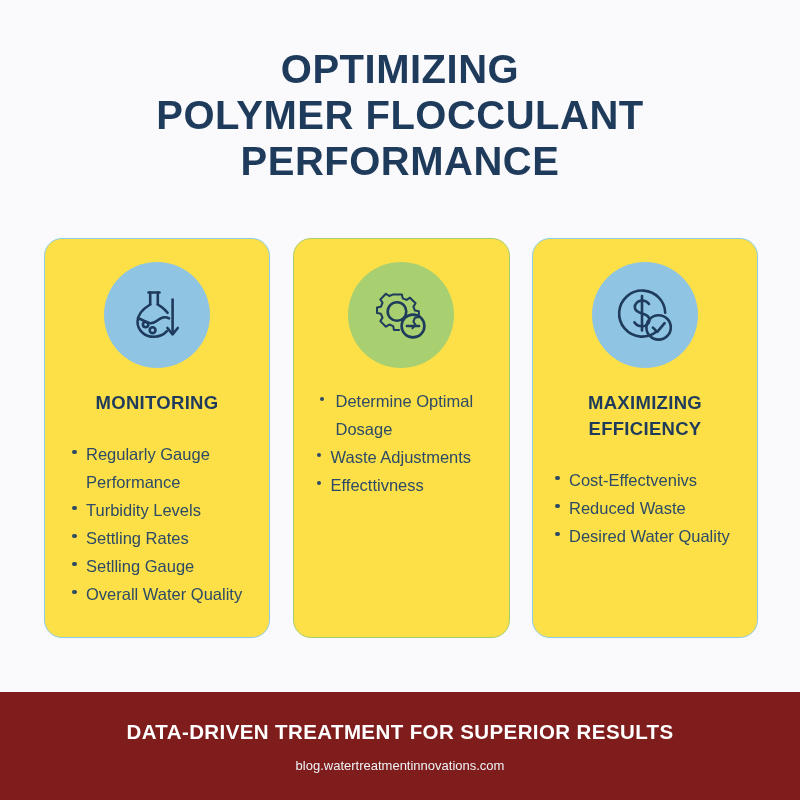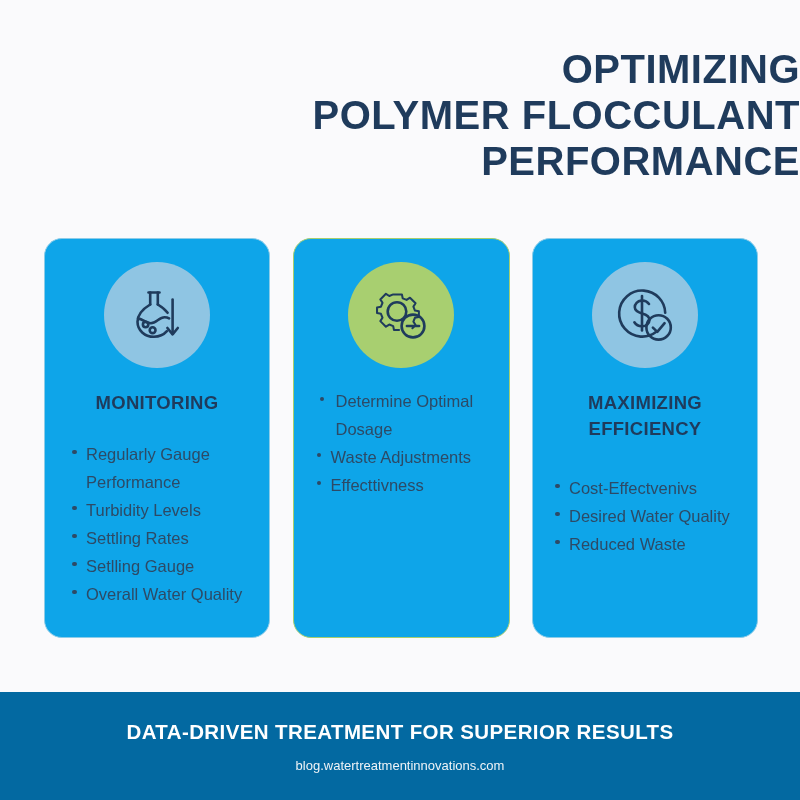--- a/index.html
+++ b/index.html
@@ -21,21 +21,21 @@
     height: 800px;
     box-sizing: border-box;
   }
 
   
   .title-block {
     position: absolute;
     top: 46px;
     left: 0;
     width: 800px;
-    text-align: right;
+    text-align: center;
   }
   .title-line {
     display: block;
     font-size: 40px;
     line-height: 46px;
     font-weight: bold;
     letter-spacing: 0.5px;
     color: #1f3b5c;
     text-transform: uppercase;
   }
@@ -47,21 +47,21 @@
     left: 44px;
     width: 714px;
     height: 402px;
     display: flex;
     justify-content: space-between;
   }
   .card {
     width: 226px;
     height: 400px;
     box-sizing: border-box;
-    background: #0ea5e9;
+    background: #fde047;
     border-radius: 18px;
     border: 1.6px solid #8ccce8;
     position: relative;
     display: flex;
     flex-direction: column;
     align-items: center;
   }
   .card.green {
     border-color: #a6ce6e;
     width: 217px;
@@ -119,32 +119,32 @@
     top: 9.5px;
     width: 4.5px;
     height: 4.5px;
     border-radius: 50%;
     background: #2d4a66;
   }
 
   
   .card1 .bullets { margin-top: 24px; padding-left: 24px; }
   .card2 .bullets { margin-top: 19px; padding-left: 20px; }
-  .card3 .bullets { margin-top: 32px; padding-left: 19px; }
+  .card3 .bullets { margin-top: 24px; padding-left: 19px; }
   .card2 .bullets li.indented { padding-left: 22px; }
   .card2 .bullets li.indented::before { left: 6px; }
 
   
   .footer {
     position: absolute;
     left: 0;
     top: 692px;
     width: 800px;
     height: 108px;
-    background: #0369a1;
+    background: #7f1d1d;
     display: flex;
     flex-direction: column;
     align-items: center;
     justify-content: center;
   }
   .footer-headline {
     color: #ffffff;
     font-size: 20.5px;
     font-weight: bold;
     letter-spacing: 0.4px;
@@ -260,22 +260,22 @@
 
             <circle cx="44.6" cy="43.4" r="12.2"></circle>
 
             <path d="M38.9 43.6 L43.3 47.9 L50.6 39.2"></path>
           </g>
         </svg>
       </div>
       <div class="card-heading">MAXIMIZING EFFICIENCY</div>
       <ul class="bullets">
         <li>Cost-Effectvenivs</li>
+        <li>Reduced Waste</li>
         <li>Desired Water Quality</li>
-        <li>Reduced Waste</li>
       </ul>
     </div>
 
   </div>
 
   <div class="footer">
     <div class="footer-headline">DATA-DRIVEN TREATMENT FOR SUPERIOR RESULTS</div>
     <div class="footer-url">blog.watertreatmentinnovations.com</div>
   </div>
 

